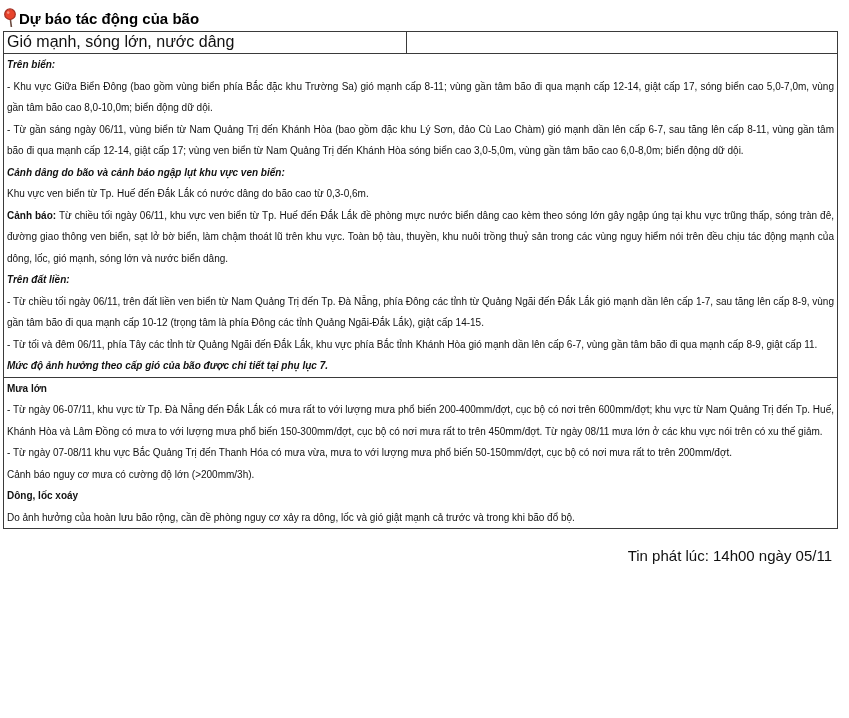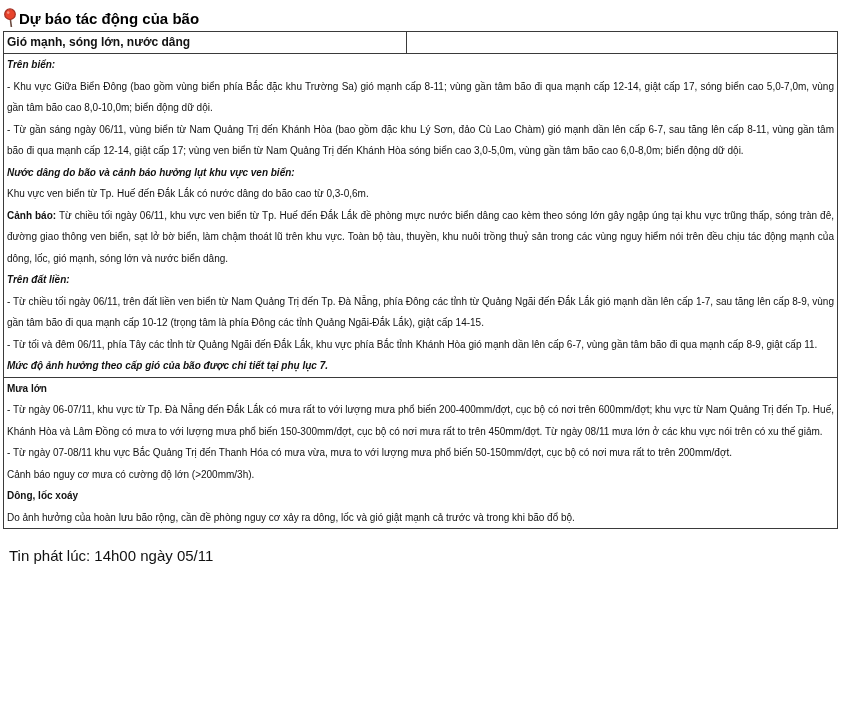--- a/index.html
+++ b/index.html
@@ -25,29 +25,29 @@
     margin-left: 3px;
     width: 834px;
     table-layout: fixed;
   }
   table.forecast td {
     border: 1.5px solid #3a3a3a;
     padding: 0 3px;
     vertical-align: top;
   }
   tr.hdr td {
-    font-size: 12px; font-weight: 700;
+    font-size: 16px; font-weight: 400;
     height: 22px; line-height: 20px; padding: 0 3px;
   }
   td.body-cell { font-size: 10px; line-height: 21.5px; }
   td.body-cell p { margin: 0; text-align: justify; }
   .bi { font-weight: 700; font-style: italic; }
   .b  { font-weight: 700; }
 
-  .footer { margin: 15px 17px 0 9px; font-size: 15px; line-height: 24px; color: #111; }
+  .footer { margin: 15px 17px 0 9px; font-size: 15px; line-height: 24px; color: #111; text-align: right; }
   .footer p { margin: 0; }
 </style>
 </head>
 <body>
 
 <div class="doc">
 
   <div class="title-row">
     <svg class="pin" viewBox="0 0 14 20" aria-hidden="true">
       <line x1="7.2" y1="10" x2="8.4" y2="19" stroke="#6b4a3f" stroke-width="1.6"></line>
@@ -66,21 +66,21 @@
       <tr class="hdr">
         <td>Gió mạnh, sóng lớn, nước dâng</td>
         <td></td>
       </tr>
 
       <tr>
         <td class="body-cell" colspan="2">
           <p class="bi">Trên biển:</p>
           <p>- Khu vực Giữa Biển Đông (bao gồm vùng biển phía Bắc đặc khu Trường Sa) gió mạnh cấp 8-11; vùng gần tâm bão đi qua mạnh cấp 12-14, giật cấp 17, sóng biển cao 5,0-7,0m, vùng gần tâm bão cao 8,0-10,0m; biển động dữ dội.</p>
           <p>- Từ gần sáng ngày 06/11, vùng biển từ Nam Quảng Trị đến Khánh Hòa (bao gồm đặc khu Lý Sơn, đảo Cù Lao Chàm) gió mạnh dần lên cấp 6-7, sau tăng lên cấp 8-11, vùng gần tâm bão đi qua mạnh cấp 12-14, giật cấp 17; vùng ven biển từ Nam Quảng Trị đến Khánh Hòa sóng biển cao 3,0-5,0m, vùng gần tâm bão cao 6,0-8,0m; biển động dữ dội.</p>
-          <p class="bi">Nước dâng do bão và cảnh báo hưởng lụt khu vực ven biển:</p>
+          <p class="bi">Cảnh dâng do bão và cảnh báo ngập lụt khu vực ven biển:</p>
           <p>Khu vực ven biển từ Tp. Huế đến Đắk Lắk có nước dâng do bão cao từ 0,3-0,6m.</p>
           <p><span class="b">Cảnh báo:</span><span> Từ chiều tối ngày 06/11, khu vực ven biển từ Tp. Huế đến Đắk Lắk đề phòng mực nước biển dâng cao kèm theo sóng lớn gây ngập úng tại khu vực trũng thấp, sóng tràn đê, đường giao thông ven biển, sạt lở bờ biển, làm chậm thoát lũ trên khu vực. Toàn bộ tàu, thuyền, khu nuôi trồng thuỷ sản trong các vùng nguy hiểm nói trên đều chịu tác động mạnh của dông, lốc, gió mạnh, sóng lớn và nước biển dâng.</span></p>
           <p class="bi">Trên đất liền:</p>
           <p>- Từ chiều tối ngày 06/11, trên đất liền ven biển từ Nam Quảng Trị đến Tp. Đà Nẵng, phía Đông các tỉnh từ Quảng Ngãi đến Đắk Lắk gió mạnh dần lên cấp 1-7, sau tăng lên cấp 8-9, vùng gần tâm bão đi qua mạnh cấp 10-12 (trọng tâm là phía Đông các tỉnh Quảng Ngãi-Đắk Lắk), giật cấp 14-15.</p>
           <p>- Từ tối và đêm 06/11, phía Tây các tỉnh từ Quảng Ngãi đến Đắk Lắk, khu vực phía Bắc tỉnh Khánh Hòa gió mạnh dần lên cấp 6-7, vùng gần tâm bão đi qua mạnh cấp 8-9, giật cấp 11.</p>
           <p class="bi">Mức độ ảnh hưởng theo cấp gió của bão được chi tiết tại phụ lục 7.</p>
         </td>
       </tr>
 
       <tr>

